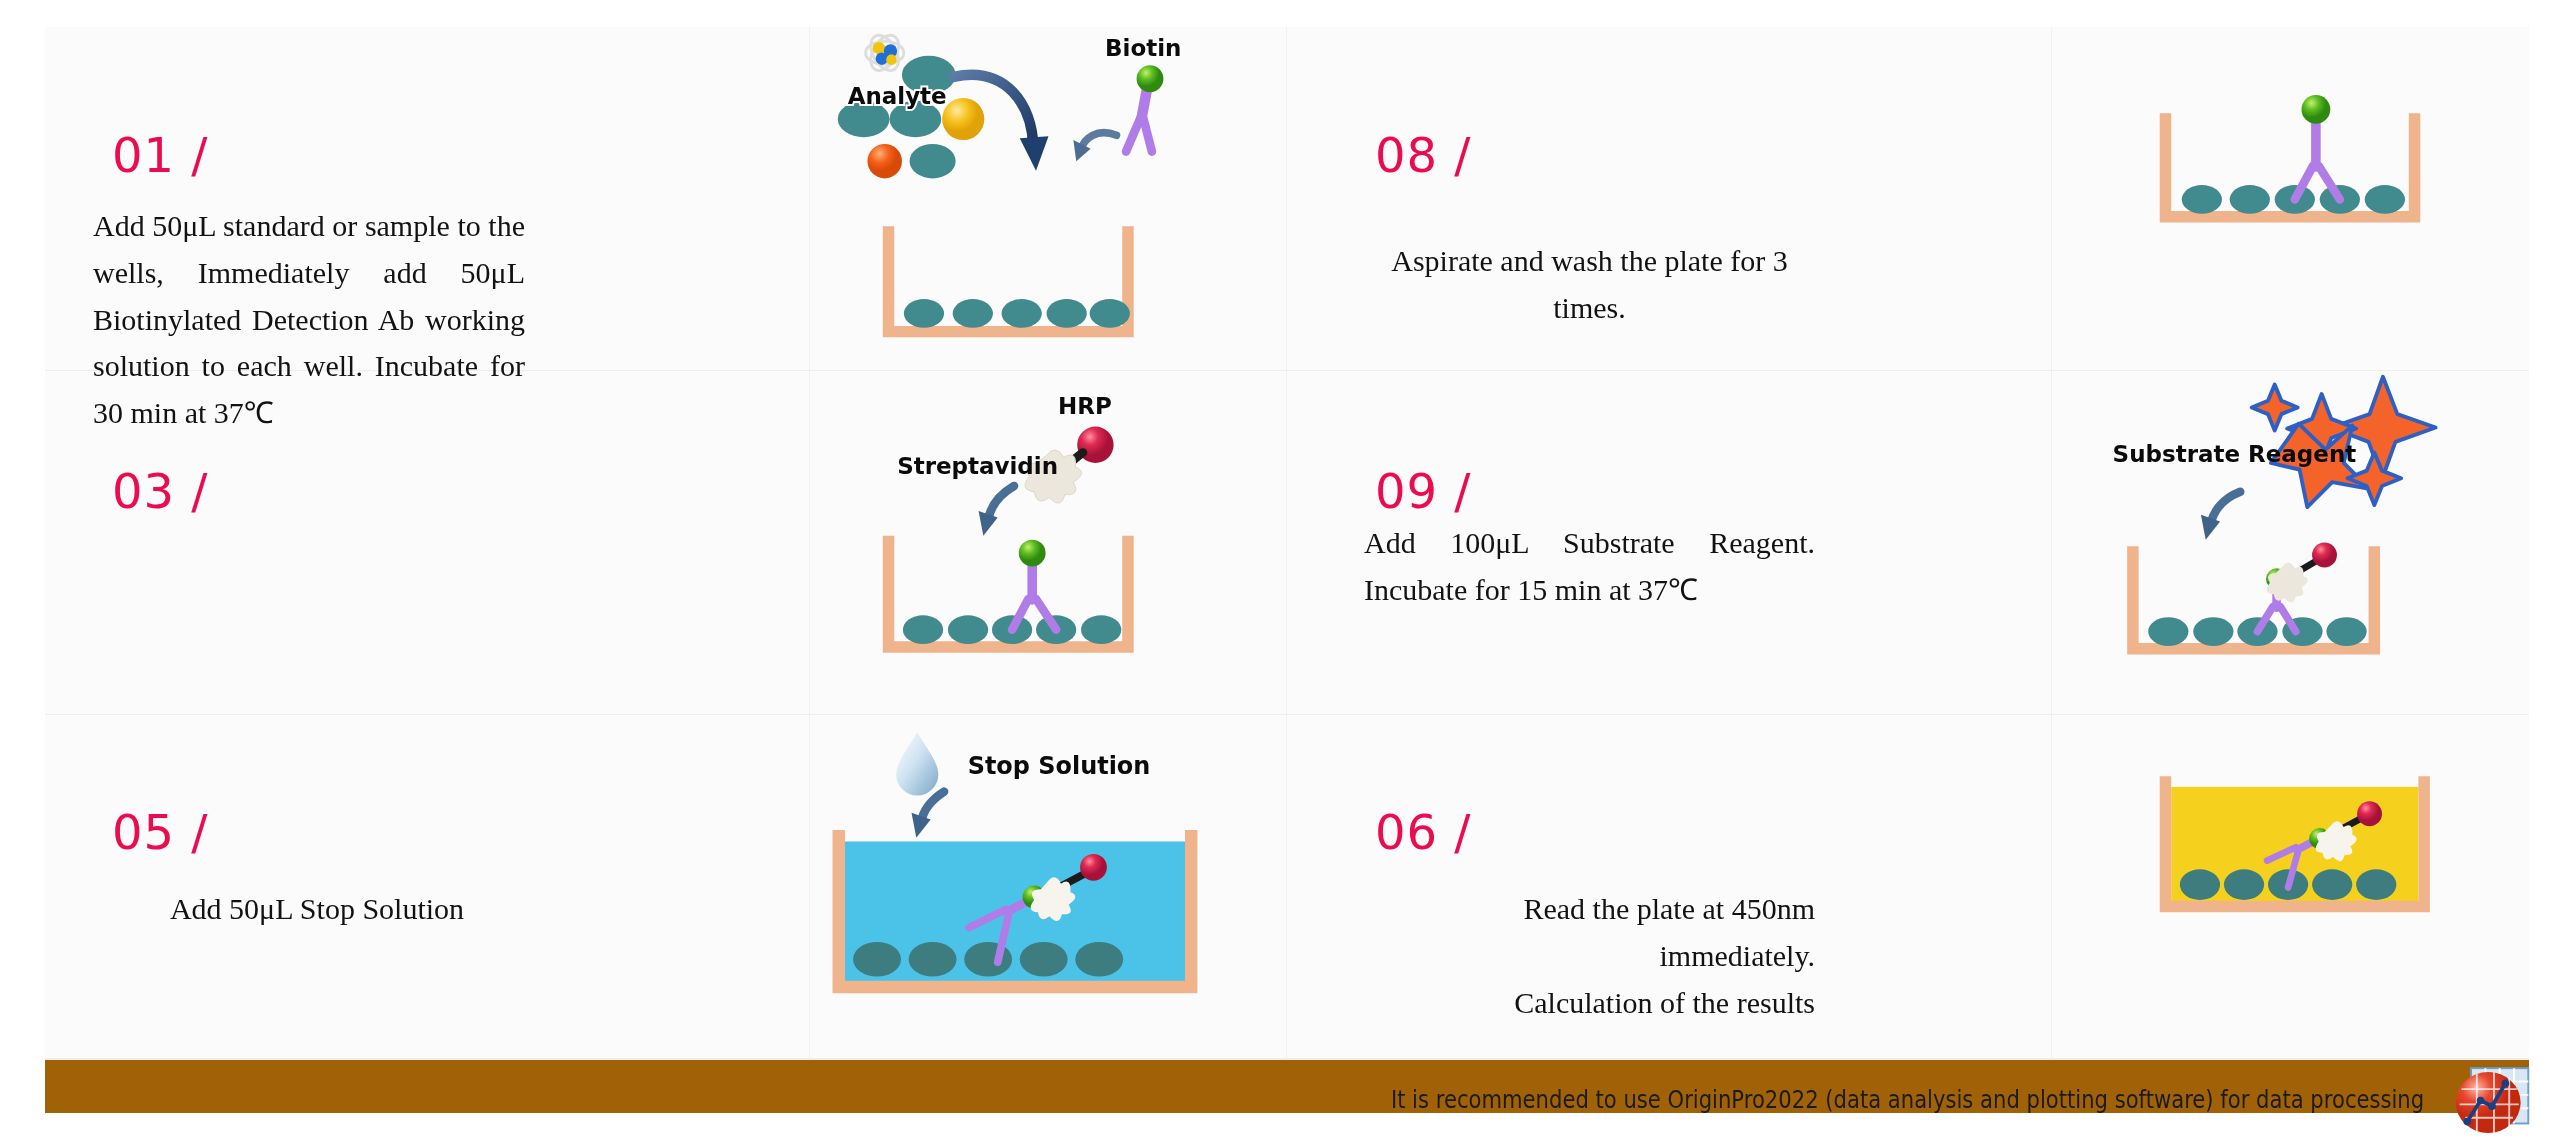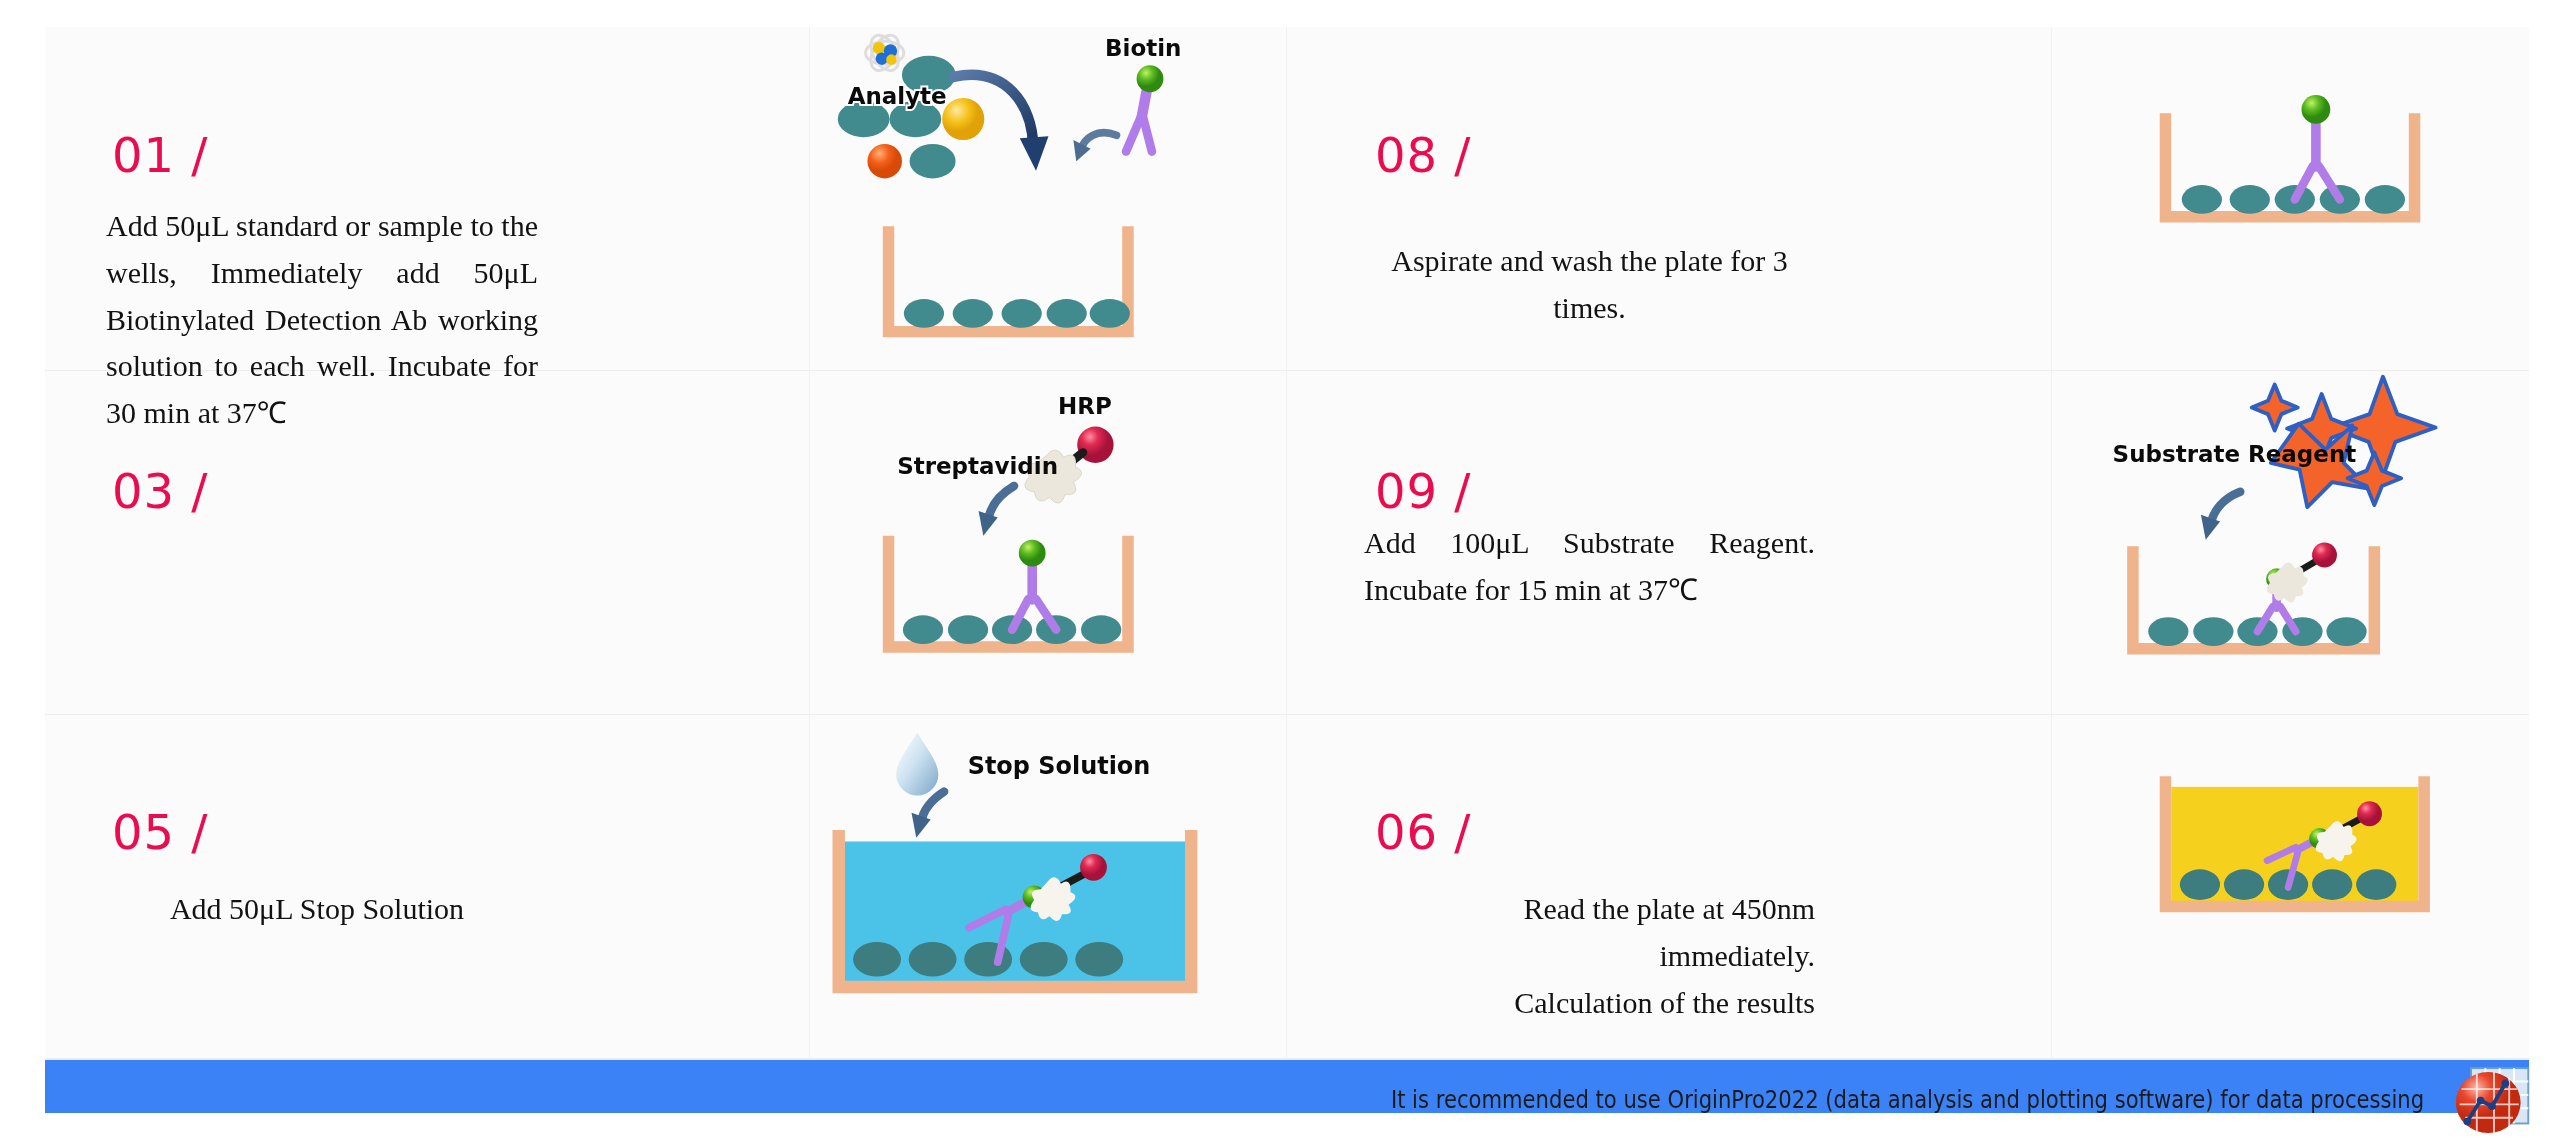--- a/index.html
+++ b/index.html
@@ -56,21 +56,21 @@
     position: absolute;
     color: #121212;
     font-family: "Liberation Serif", serif;
     font-size: 30px;
     line-height: 1.56;
     text-align: justify;
   }
 
   
   .t1 .step-num { left: 67px; top: 104px; }
-  .t1 .step-body { left: 61px; top: 176px; width: 432px; }
+  .t1 .step-body { left: 48px; top: 176px; width: 432px; }
 
   .t2 .step-num { left: 88px; top: 104px; }
   .t2 .step-body { left: 77px; top: 176px; width: 451px; text-align: center; margin-top: 35px; }
 
   .t3 .step-num { left: 67px; top: 96px; }
   .t3 .step-body { left: 56px; top: 149px; width: 422px; }
 
   .t4 .step-num { left: 88px; top: 96px; }
   .t4 .step-body { left: 77px; top: 149px; width: 451px; }
 
@@ -80,21 +80,21 @@
   .t6 .step-num { left: 88px; top: 93px; }
   .t6 .step-body { left: 77px; top: 171px; width: 451px; text-align: right; }
 
   
   .art-svg { position: absolute; left: 0; top: 0; width: 100%; height: 100%; }
 
   
   .footer {
     flex: 1 1 auto;
     position: relative;
-    background: #3b82f6;
+    background: #a16207;
     border-top: 1.9px solid #ededed;
   }
   .footer-note {
     position: absolute;
     right: 105px;
     top: 26px;
     font-family: "DejaVu Sans", sans-serif;
     font-size: 24px;
     color: #1b1b1b;
     white-space: nowrap;

